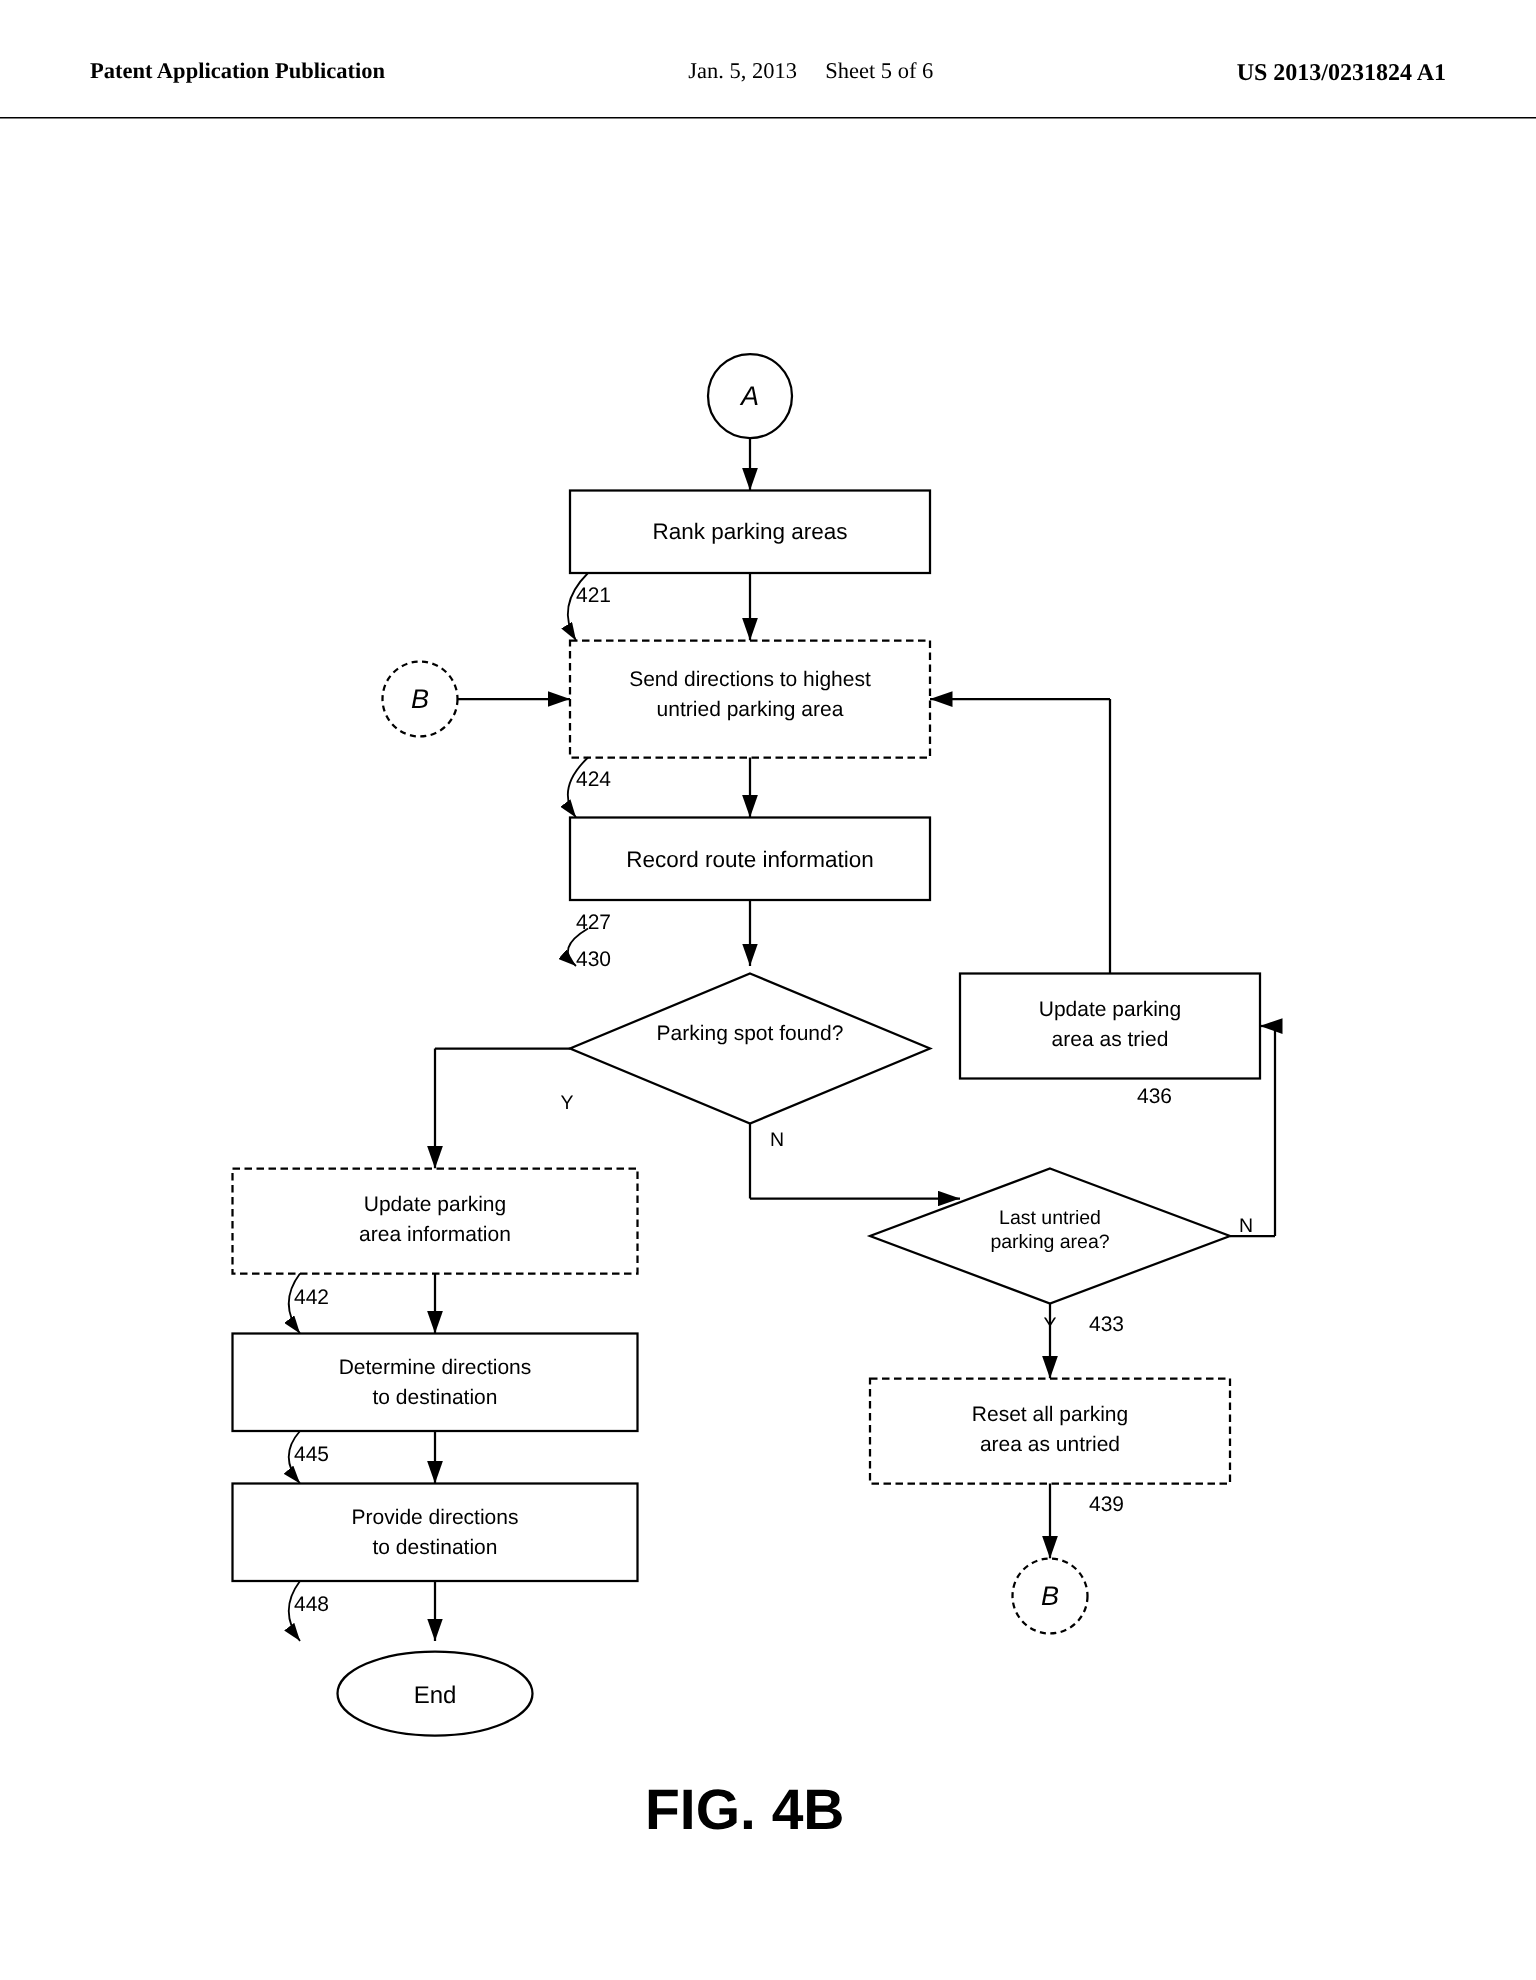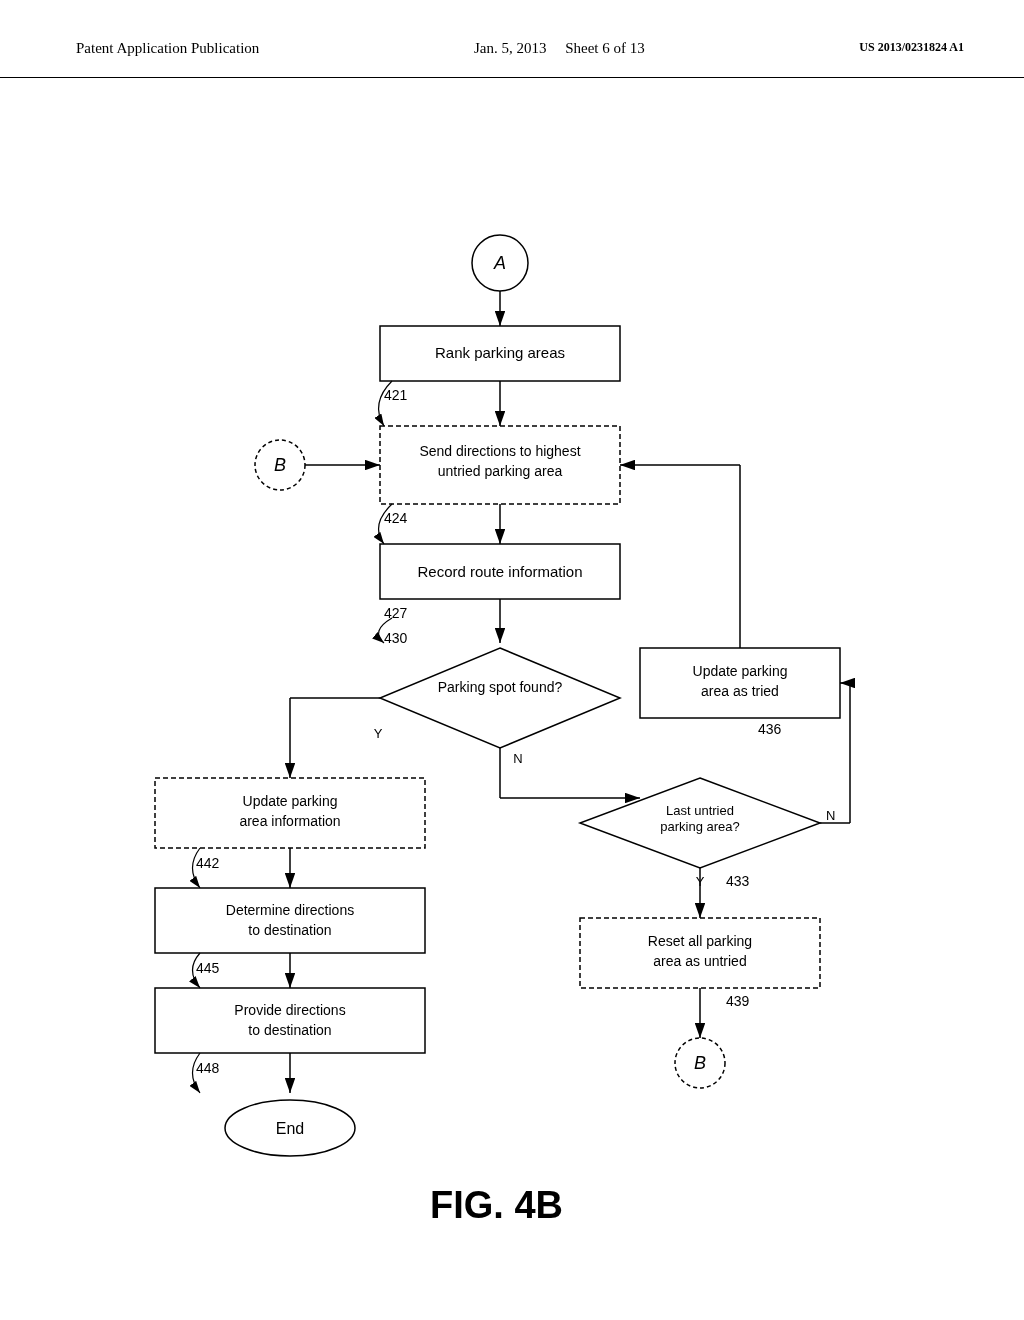--- a/index.html
+++ b/index.html
@@ -15,29 +15,28 @@
     
     .header {
       display: flex;
       justify-content: space-between;
       align-items: flex-start;
       padding: 40px 60px 20px 60px;
       border-bottom: 1px solid #000;
     }
     .header-left {
       font-size: 15px;
-      font-weight: normal;
-      margin-left: 16px;
+      font-weight: bold;
     }
     .header-center {
       font-size: 15px;
       text-align: center;
     }
     .header-right {
-      font-size: 12px;
+      font-size: 16px;
       font-weight: bold;
     }
 
     
     .diagram-area {
       position: relative;
       width: 100%;
       height: 1220px;
     }
 
@@ -49,21 +48,21 @@
       height: 100%;
     }
   </style>
 </head>
 <body>
 
 <div class="header">
   <div class="header-left">Patent Application Publication</div>
   <div class="header-center">
     <span>Jan. 5, 2013</span>&nbsp;&nbsp;&nbsp;&nbsp;
-    <span>Sheet 6 of 13</span>
+    <span>Sheet 5 of 6</span>
   </div>
   <div class="header-right">US 2013/0231824 A1</div>
 </div>
 
 <div class="diagram-area">
   <svg viewBox="0 0 1024 1220" xmlns="http://www.w3.org/2000/svg">
 
     <defs>
       <marker id="arrowhead" markerWidth="10" markerHeight="7" refX="10" refY="3.5" orient="auto">
         <polygon points="0 0, 10 3.5, 0 7" fill="#000"></polygon>

